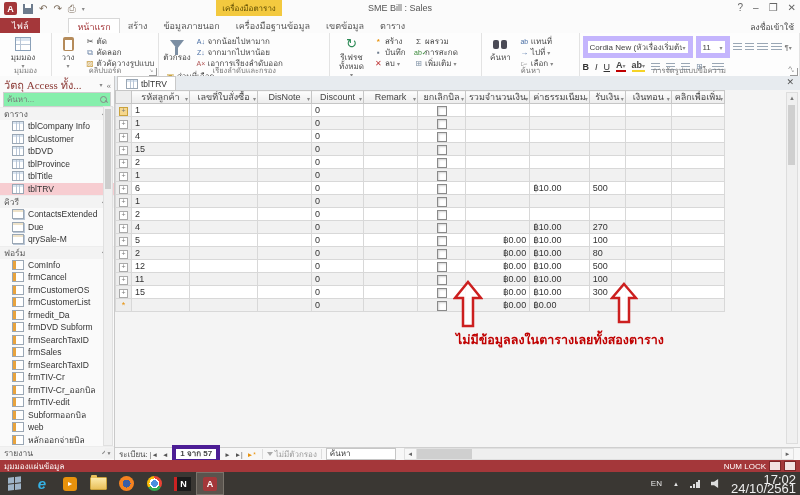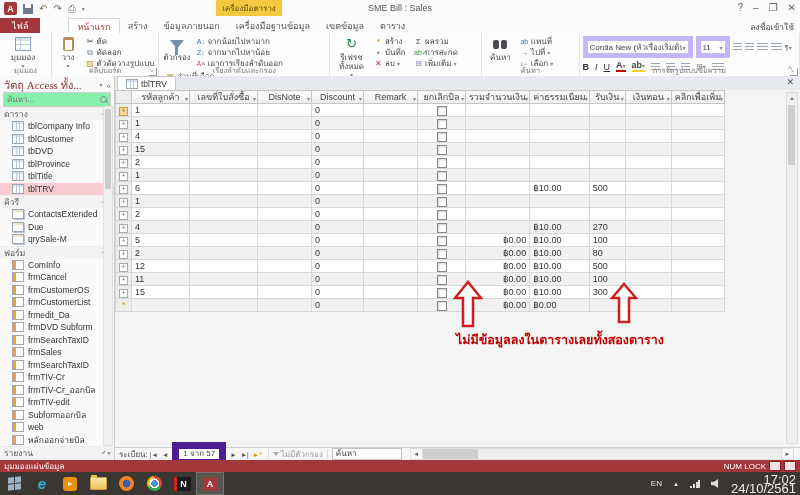--- a/index.html
+++ b/index.html
@@ -108,21 +108,21 @@
   .vscroll .arr{display:block;text-align:center;font-size:6px;color:#777;height:10px;line-height:10px;}
   .vthumb{position:absolute;left:1px;top:12px;width:7px;height:60px;background:#cfcfcf;}
   
   .annot-text{position:absolute;left:330px;top:240px;width:230px;text-align:center;
     font-size:12.5px;font-weight:bold;color:#c00000;}
   .arrow{position:absolute;}
   
   .recnav{position:absolute;left:0;bottom:0;right:0;height:12px;background:#f7f7f7;border-top:1px solid #cfcfcf;
     display:flex;align-items:center;font-size:8px;color:#444;padding-left:4px;}
   .recnav .nbtn{font-size:6.5px;color:#555;padding:0 2px;}
-  .recbox{border:7px solid #4c1d95;background:#fff;padding:0 4px;margin:0 2px;font-size:8px;height:10px;line-height:10px;}
+  .recbox{border:4px solid #4c1d95;background:#fff;padding:0 4px;margin:0 2px;font-size:8px;height:10px;line-height:10px;font-weight:bold;}
   .nofilter{display:flex;align-items:center;gap:2px;color:#999;margin:0 4px;border-left:1px solid #ddd;
     border-right:1px solid #ddd;padding:0 4px;height:10px;}
   .minifunnel{width:0;height:0;border-left:3px solid transparent;border-right:3px solid transparent;border-top:4px solid #aaa;}
   .recsearch{border:1px solid #c6c6c6;background:#fff;width:62px;height:10px;line-height:10px;
     padding:0 3px;color:#333;font-size:8px;}
   .hscroll{position:relative;flex:1;height:10px;margin:0 6px 0 8px;background:#efefef;border:1px solid #e0e0e0;}
   .hthumb{position:absolute;left:12px;top:0;width:55px;height:100%;background:#cfcfcf;}
   .harr{position:absolute;top:0;width:11px;height:100%;text-align:center;font-size:6px;line-height:10px;color:#666;background:#f7f7f7;border-right:1px solid #e0e0e0;}
   .harr.right{right:0;border-left:1px solid #e0e0e0;border-right:none;}
   

